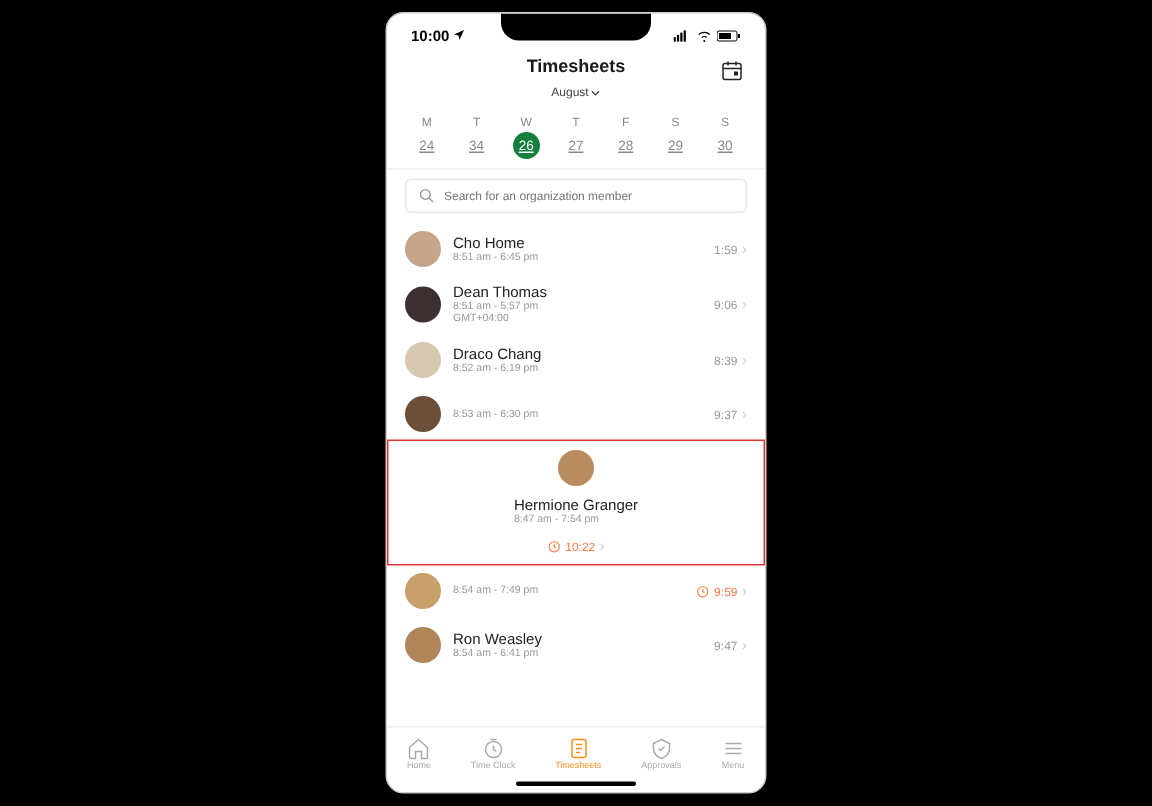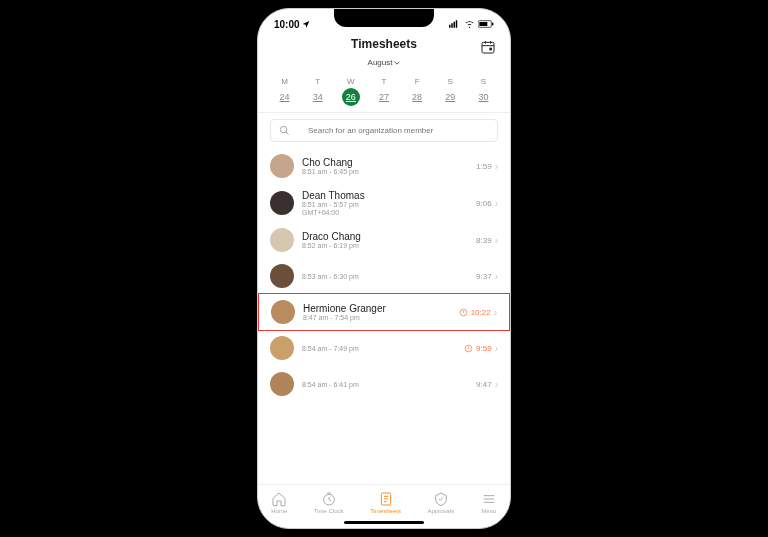--- a/index.html
+++ b/index.html
@@ -1,37 +1,37 @@
 <!DOCTYPE html>
 <html><head>
 <meta charset="utf-8">
 <style>
   * { box-sizing: border-box; margin: 0; padding: 0; font-family: -apple-system, BlinkMacSystemFont, "Segoe UI", sans-serif; }
   body { background: #000; width: 768px; height: 537px; display: flex; align-items: center; justify-content: center; }
-  .phone { width: 254px; height: 521px; background: #fff; border-radius: 32px; border: 1px solid #ccc; position: relative; overflow: hidden; display: flex; flex-direction: column; }
+  .phone { width: 254px; height: 521px; background: #fff; border-radius: 12px; border: 1px solid #ccc; position: relative; overflow: hidden; display: flex; flex-direction: column; }
   .notch { position: absolute; top: 0; left: 50%; transform: translateX(-50%); width: 100px; height: 18px; background: #000; border-radius: 0 0 12px 12px; z-index: 5; }
   .home-indicator { position: absolute; bottom: 4px; left: 50%; transform: translateX(-50%); width: 80px; height: 3px; background: #000; border-radius: 2px; }
   .statusbar { display: flex; justify-content: space-between; align-items: center; padding: 6px 16px 0 16px; height: 24px; font-size: 10px; font-weight: 600; }
   .sb-right { display: flex; align-items: center; gap: 3px; }
   .header { text-align: center; padding: 4px 0 4px 0; position: relative; }
   .title { font-size: 12px; font-weight: 700; color: #1a1a1a; }
   .subtitle { font-size: 8px; color: #444; display: inline-flex; align-items: center; gap: 2px; margin-top: 1px; }
   .cal-icon { position: absolute; right: 14px; top: 6px; }
   .weekdays { display: flex; justify-content: space-around; padding: 4px 10px 2px 10px; }
   .wd-col { display: flex; flex-direction: column; align-items: center; width: 28px; gap: 2px; }
   .wd-letter { font-size: 8px; color: #888; }
   .wd-num { font-size: 9px; color: #888; width: 18px; height: 18px; display: flex; align-items: center; justify-content: center; border-radius: 50%; text-decoration: underline; }
   .wd-num.selected { background: #15803d; color: #fff; }
   .divider { height: 1px; background: #eee; margin-top: 4px; }
   .searchwrap { padding: 6px 12px; }
-  .searchbar { display: flex; align-items: center; gap: 18px; border: 1px solid #e6e6e6; border-radius: 4px; padding: 5px 8px; }
+  .searchbar { display: flex; align-items: center; gap: 6px; border: 1px solid #e6e6e6; border-radius: 4px; padding: 5px 8px; }
   .searchbar input { border: none; outline: none; font-size: 8px; color: #888; flex: 1; background: transparent; }
   .list { flex: 1; overflow: hidden; }
   .row { display: flex; align-items: center; padding: 6px 12px; gap: 8px; }
-  .row.hl { border: 1.5px solid #e53935; margin: -1px 0; }
+  .row.hl { border: 1.5px solid #e53935; margin: -1px 0; flex-direction: column; }
   .avatar { width: 24px; height: 24px; border-radius: 50%; flex-shrink: 0; }
   .meta { flex: 1; min-width: 0; }
   .name { font-size: 10px; color: #222; font-weight: 500; }
   .sub { font-size: 7px; color: #999; line-height: 1.1; }
   .right { display: flex; align-items: center; gap: 3px; font-size: 8px; color: #999; }
   .right.warn { color: #ff7a45; }
   .chev { color: #ccc; font-size: 10px; }
   .tabbar { display: flex; justify-content: space-around; align-items: center; border-top: 1px solid #eee; padding: 6px 0 14px 0; }
   .tab { display: flex; flex-direction: column; align-items: center; gap: 1px; font-size: 6px; color: #aaa; }
   .tab.active { color: #ff8c1a; }
@@ -123,21 +123,21 @@
           <line x1="15" y1="15" x2="21" y2="21" stroke="#999" stroke-width="2"></line>
         </svg>
       <input type="text" placeholder="Search for an organization member" style="">
     </div>
   </div>
 
   <div class="list" id="list">
       <div class="row">
         <div class="avatar" style="background: rgb(199, 165, 138);"></div>
         <div class="meta">
-          <div class="name">Cho Chang</div>
+          <div class="name">Cho Home</div>
           <div class="sub">8:51 am - 6:45 pm</div>
         </div>
         <div class="right">
           <span>1:59</span>
           <span class="chev">›</span>
         </div>
       </div>
       <div class="row">
         <div class="avatar" style="background: rgb(59, 47, 47);"></div>
         <div class="meta">
@@ -196,20 +196,21 @@
             <circle cx="12" cy="12" r="9" fill="none" stroke="#ff7a45" stroke-width="2"></circle>
             <path d="M12 7v5l3 2" stroke="#ff7a45" stroke-width="2" fill="none"></path>
           </svg>
           <span>9:59</span>
           <span class="chev">›</span>
         </div>
       </div>
       <div class="row">
         <div class="avatar" style="background: rgb(176, 133, 90);"></div>
         <div class="meta">
+          <div class="name">Ron Weasley</div>
           <div class="sub">8:54 am - 6:41 pm</div>
         </div>
         <div class="right">
           <span>9:47</span>
           <span class="chev">›</span>
         </div>
       </div>
     </div>
 
   <div class="tabbar" id="tabbar">

